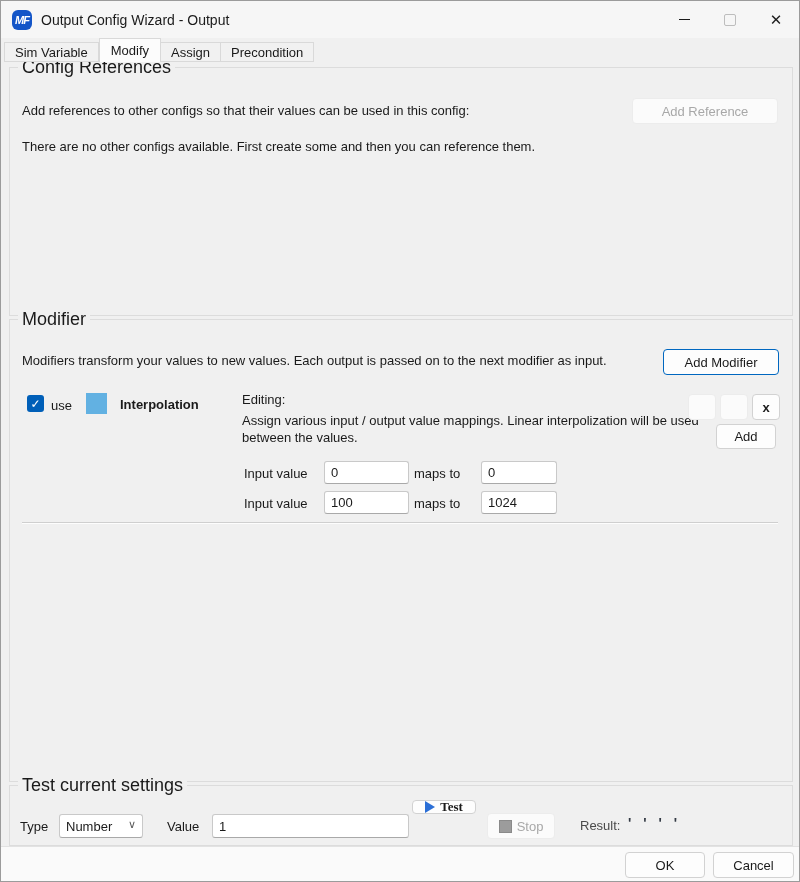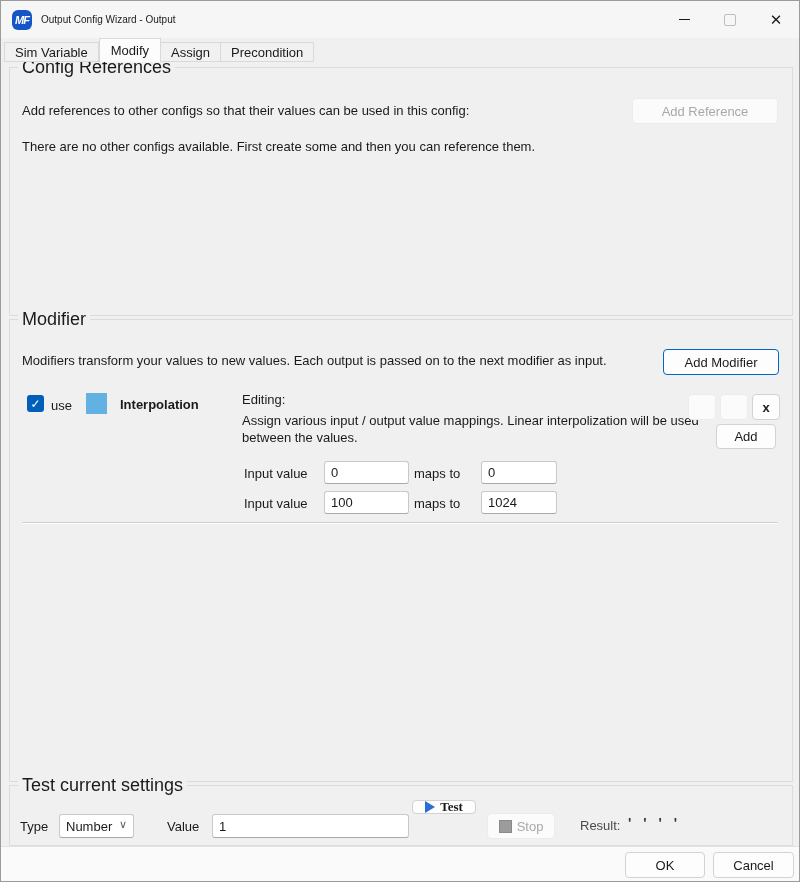--- a/index.html
+++ b/index.html
@@ -5,21 +5,21 @@
   html,body{margin:0;padding:0;background:#e8e8e8;font-family:"Liberation Sans",sans-serif;}
   .window{position:relative;width:800px;height:882px;box-sizing:border-box;
     background:#f0f0f0;border:1px solid #9b9b9b;overflow:hidden;}
 
   
   .titlebar{position:absolute;top:0;left:0;right:0;height:37px;background:#f6f6f6;
     display:flex;align-items:center;}
   .app-icon{width:20px;height:20px;margin:0 9px 0 11px;background:#1456c8;color:#fff;
     font-style:italic;font-weight:bold;font-size:11px;display:flex;align-items:center;
     justify-content:center;border-radius:6px;flex:0 0 auto;letter-spacing:-1px;}
-  .title-text{font-size:10px;color:#1b1b1b;white-space:nowrap;}
+  .title-text{font-size:14px;color:#1b1b1b;white-space:nowrap;}
   .win-controls{margin-left:auto;display:flex;height:100%;}
   .win-btn{width:46px;height:100%;display:flex;align-items:center;justify-content:center;cursor:default;}
   .min-glyph{width:11px;height:1px;background:#1a1a1a;display:block;}
   .max-glyph{width:10px;height:10px;border:1px solid #bdbdbd;border-radius:2px;display:block;}
   .close-glyph{font-size:15px;color:#1a1a1a;line-height:1;}
 
   
   .tabstrip{position:absolute;top:37px;left:3px;height:24px;display:flex;align-items:flex-end;z-index:3;}
   .tab{box-sizing:border-box;height:20px;padding:0 10px;font-size:13px;color:#1a1a1a;
     background:#f1f1f1;border:1px solid #d9d9d9;display:flex;align-items:center;margin-top:7px;}
@@ -127,21 +127,21 @@
     <input class="textbox" style="left: 314px; top: 171px; width: 85px; height: 23px;" value="100">
     <div class="gtext" style="left:404px;top:175px;">maps to</div>
     <input class="textbox" style="left: 471px; top: 171px; width: 76px; height: 23px;" value="1024">
 
     <div class="separator" style="left:12px;right:14px;top:202px;"></div>
   </div>
 
   <div class="group" style="left:8px;top:784px;width:784px;height:61px;padding-left:33px;">
     <span class="group-label">Test current settings</span>
     <div class="gtext" style="left:10px;top:32px;">Type</div>
-    <div class="selectwrap" style="left:49px;top:28px;width:75px;height:24px;">
+    <div class="selectwrap" style="left:49px;top:28px;width:84px;height:24px;">
       <select>
         <option>Number</option>
       </select>
       <span class="chev">∨</span>
     </div>
     <div class="gtext" style="left:157px;top:32px;">Value</div>
     <input class="textbox" style="left: 202px; top: 28px; width: 197px; height: 24px;" value="1">
     <button class="btn" style="left:402px;top:14px;width:64px;height:14px;font-weight:bold;font-family:Liberation Serif, serif;">
       <span class="play-icon"></span>
         <span>Test</span>

